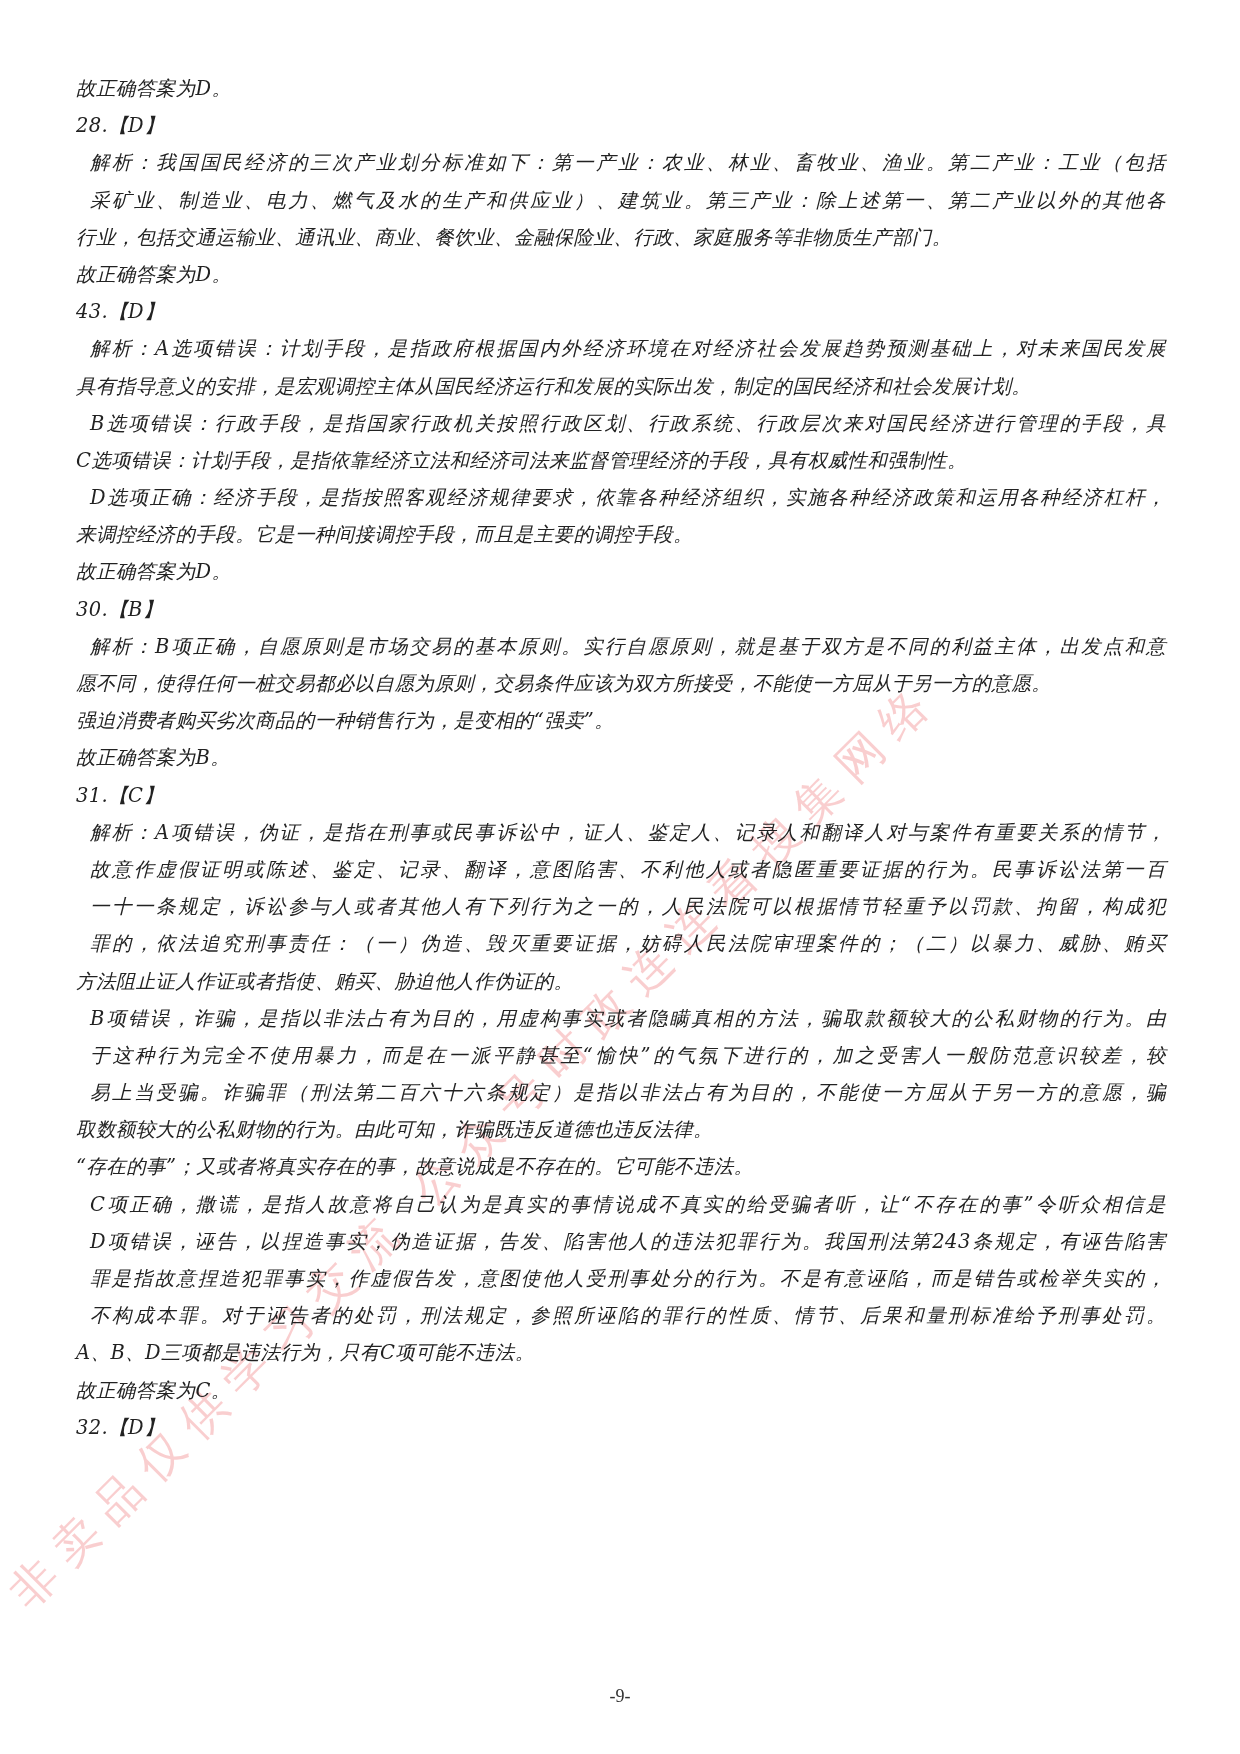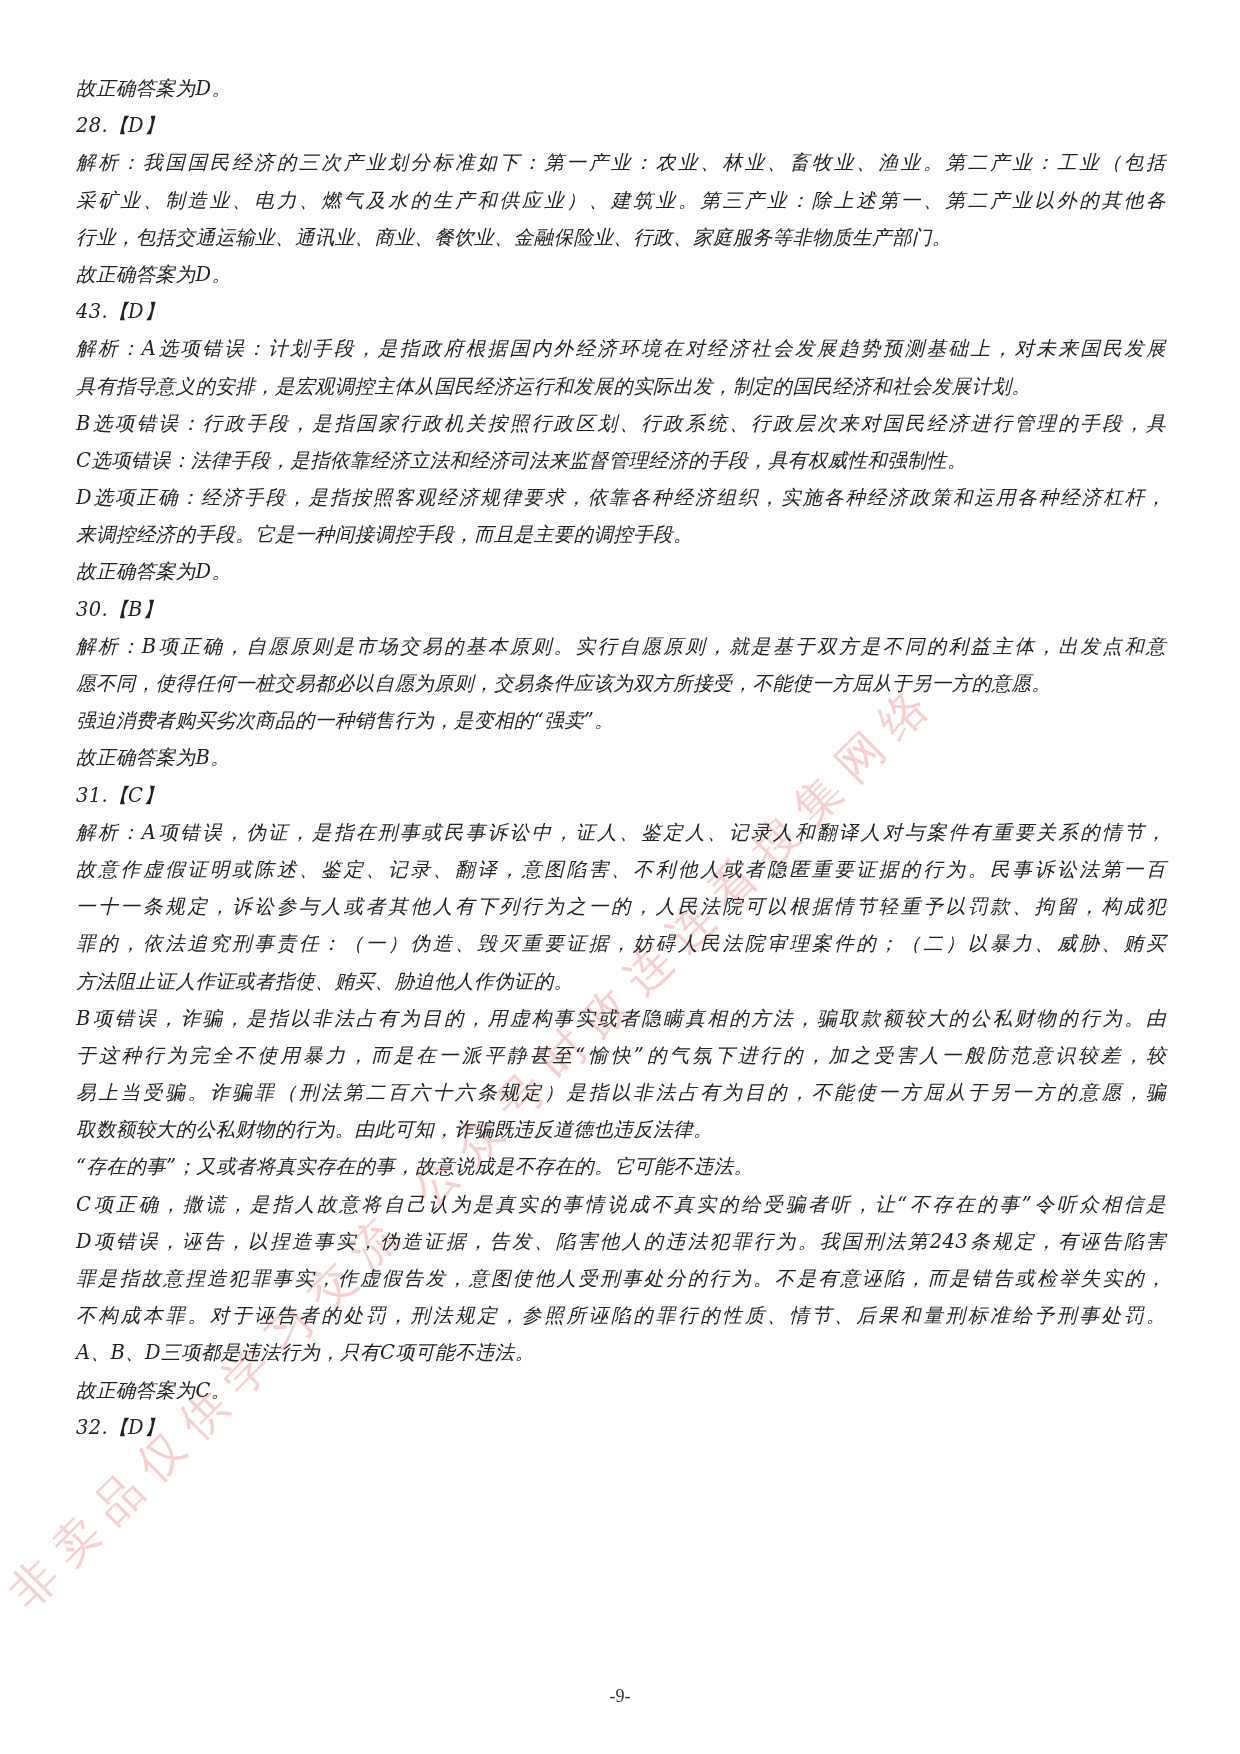--- a/index.html
+++ b/index.html
@@ -9,21 +9,21 @@
     color: #222222;
   }
   .page { position: absolute; left: 0; top: 0; width: 1240px; height: 1754px; }
   .content { position: absolute; left: 76px; top: 70px; width: 1090px; }
   .line {
     font-size: 19.5px; line-height: 37.2px; height: 37.2px;
     white-space: nowrap; letter-spacing: 0.4px;
     color: #222222;
     font-style: italic;
   }
-  .line.justify { text-align: justify; text-align-last: justify; }
+  .line.justify { text-align: justify; text-align-last: justify; margin-left: 14px; }
   .page-number {
     position: absolute; top: 1686px; left: 0; width: 1240px;
     text-align: center; font-size: 18px; color: #333333;
     font-family: "Liberation Serif", serif;
   }
   .watermark {
     position: absolute; font-size: 46px; color: #e8262a; opacity: 0.22;
     font-family: "DejaVu Sans", sans-serif; white-space: nowrap;
     transform-origin: left bottom; letter-spacing: 14px; pointer-events: none;
   }
@@ -38,21 +38,21 @@
       <div class="line">故正确答案为D。</div>
       <div class="line">28.【D】</div>
       <div class="line justify">解析：我国国民经济的三次产业划分标准如下：第一产业：农业、林业、畜牧业、渔业。第二产业：工业（包括</div>
       <div class="line justify">采矿业、制造业、电力、燃气及水的生产和供应业）、建筑业。第三产业：除上述第一、第二产业以外的其他各</div>
       <div class="line">行业，包括交通运输业、通讯业、商业、餐饮业、金融保险业、行政、家庭服务等非物质生产部门。</div>
       <div class="line">故正确答案为D。</div>
       <div class="line">43.【D】</div>
       <div class="line justify">解析：A选项错误：计划手段，是指政府根据国内外经济环境在对经济社会发展趋势预测基础上，对未来国民发展</div>
       <div class="line">具有指导意义的安排，是宏观调控主体从国民经济运行和发展的实际出发，制定的国民经济和社会发展计划。</div>
       <div class="line justify">B选项错误：行政手段，是指国家行政机关按照行政区划、行政系统、行政层次来对国民经济进行管理的手段，具</div>
-      <div class="line">C选项错误：法律手段，是指依靠经济立法和经济司法来监督管理经济的手段，具有权威性和强制性。</div>
+      <div class="line">C选项错误：计划手段，是指依靠经济立法和经济司法来监督管理经济的手段，具有权威性和强制性。</div>
       <div class="line justify">D选项正确：经济手段，是指按照客观经济规律要求，依靠各种经济组织，实施各种经济政策和运用各种经济杠杆，</div>
       <div class="line">来调控经济的手段。它是一种间接调控手段，而且是主要的调控手段。</div>
       <div class="line">故正确答案为D。</div>
       <div class="line">30.【B】</div>
       <div class="line justify">解析：B项正确，自愿原则是市场交易的基本原则。实行自愿原则，就是基于双方是不同的利益主体，出发点和意</div>
       <div class="line">愿不同，使得任何一桩交易都必以自愿为原则，交易条件应该为双方所接受，不能使一方屈从于另一方的意愿。</div>
       <div class="line">强迫消费者购买劣次商品的一种销售行为，是变相的“强卖”。</div>
       <div class="line">故正确答案为B。</div>
       <div class="line">31.【C】</div>
       <div class="line justify">解析：A项错误，伪证，是指在刑事或民事诉讼中，证人、鉴定人、记录人和翻译人对与案件有重要关系的情节，</div>

